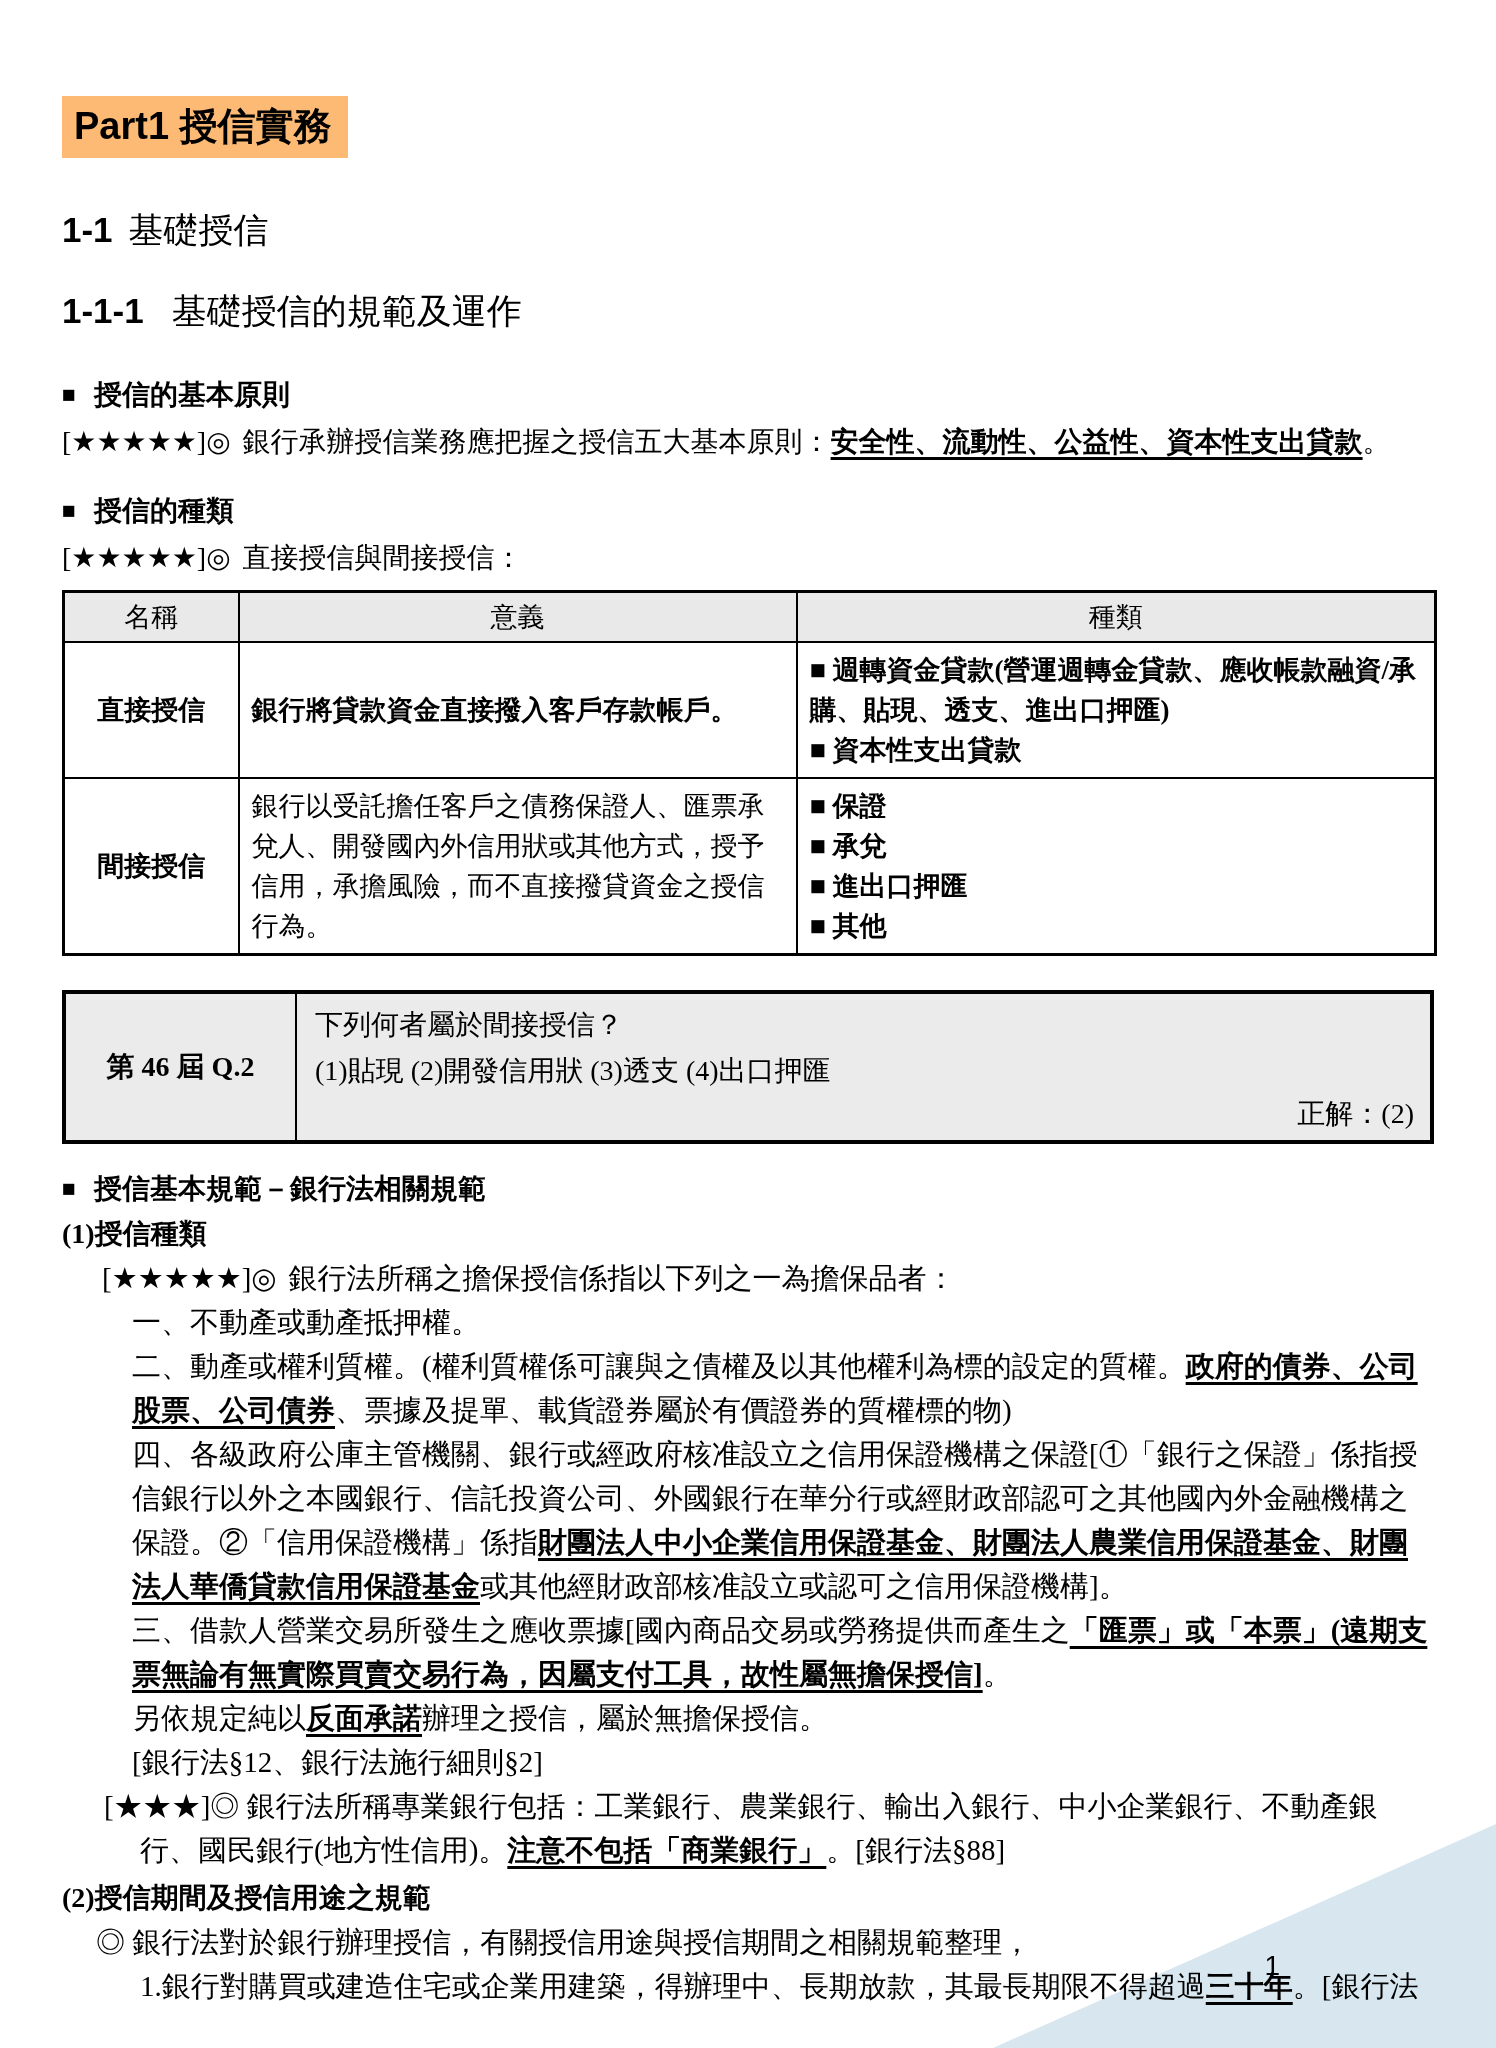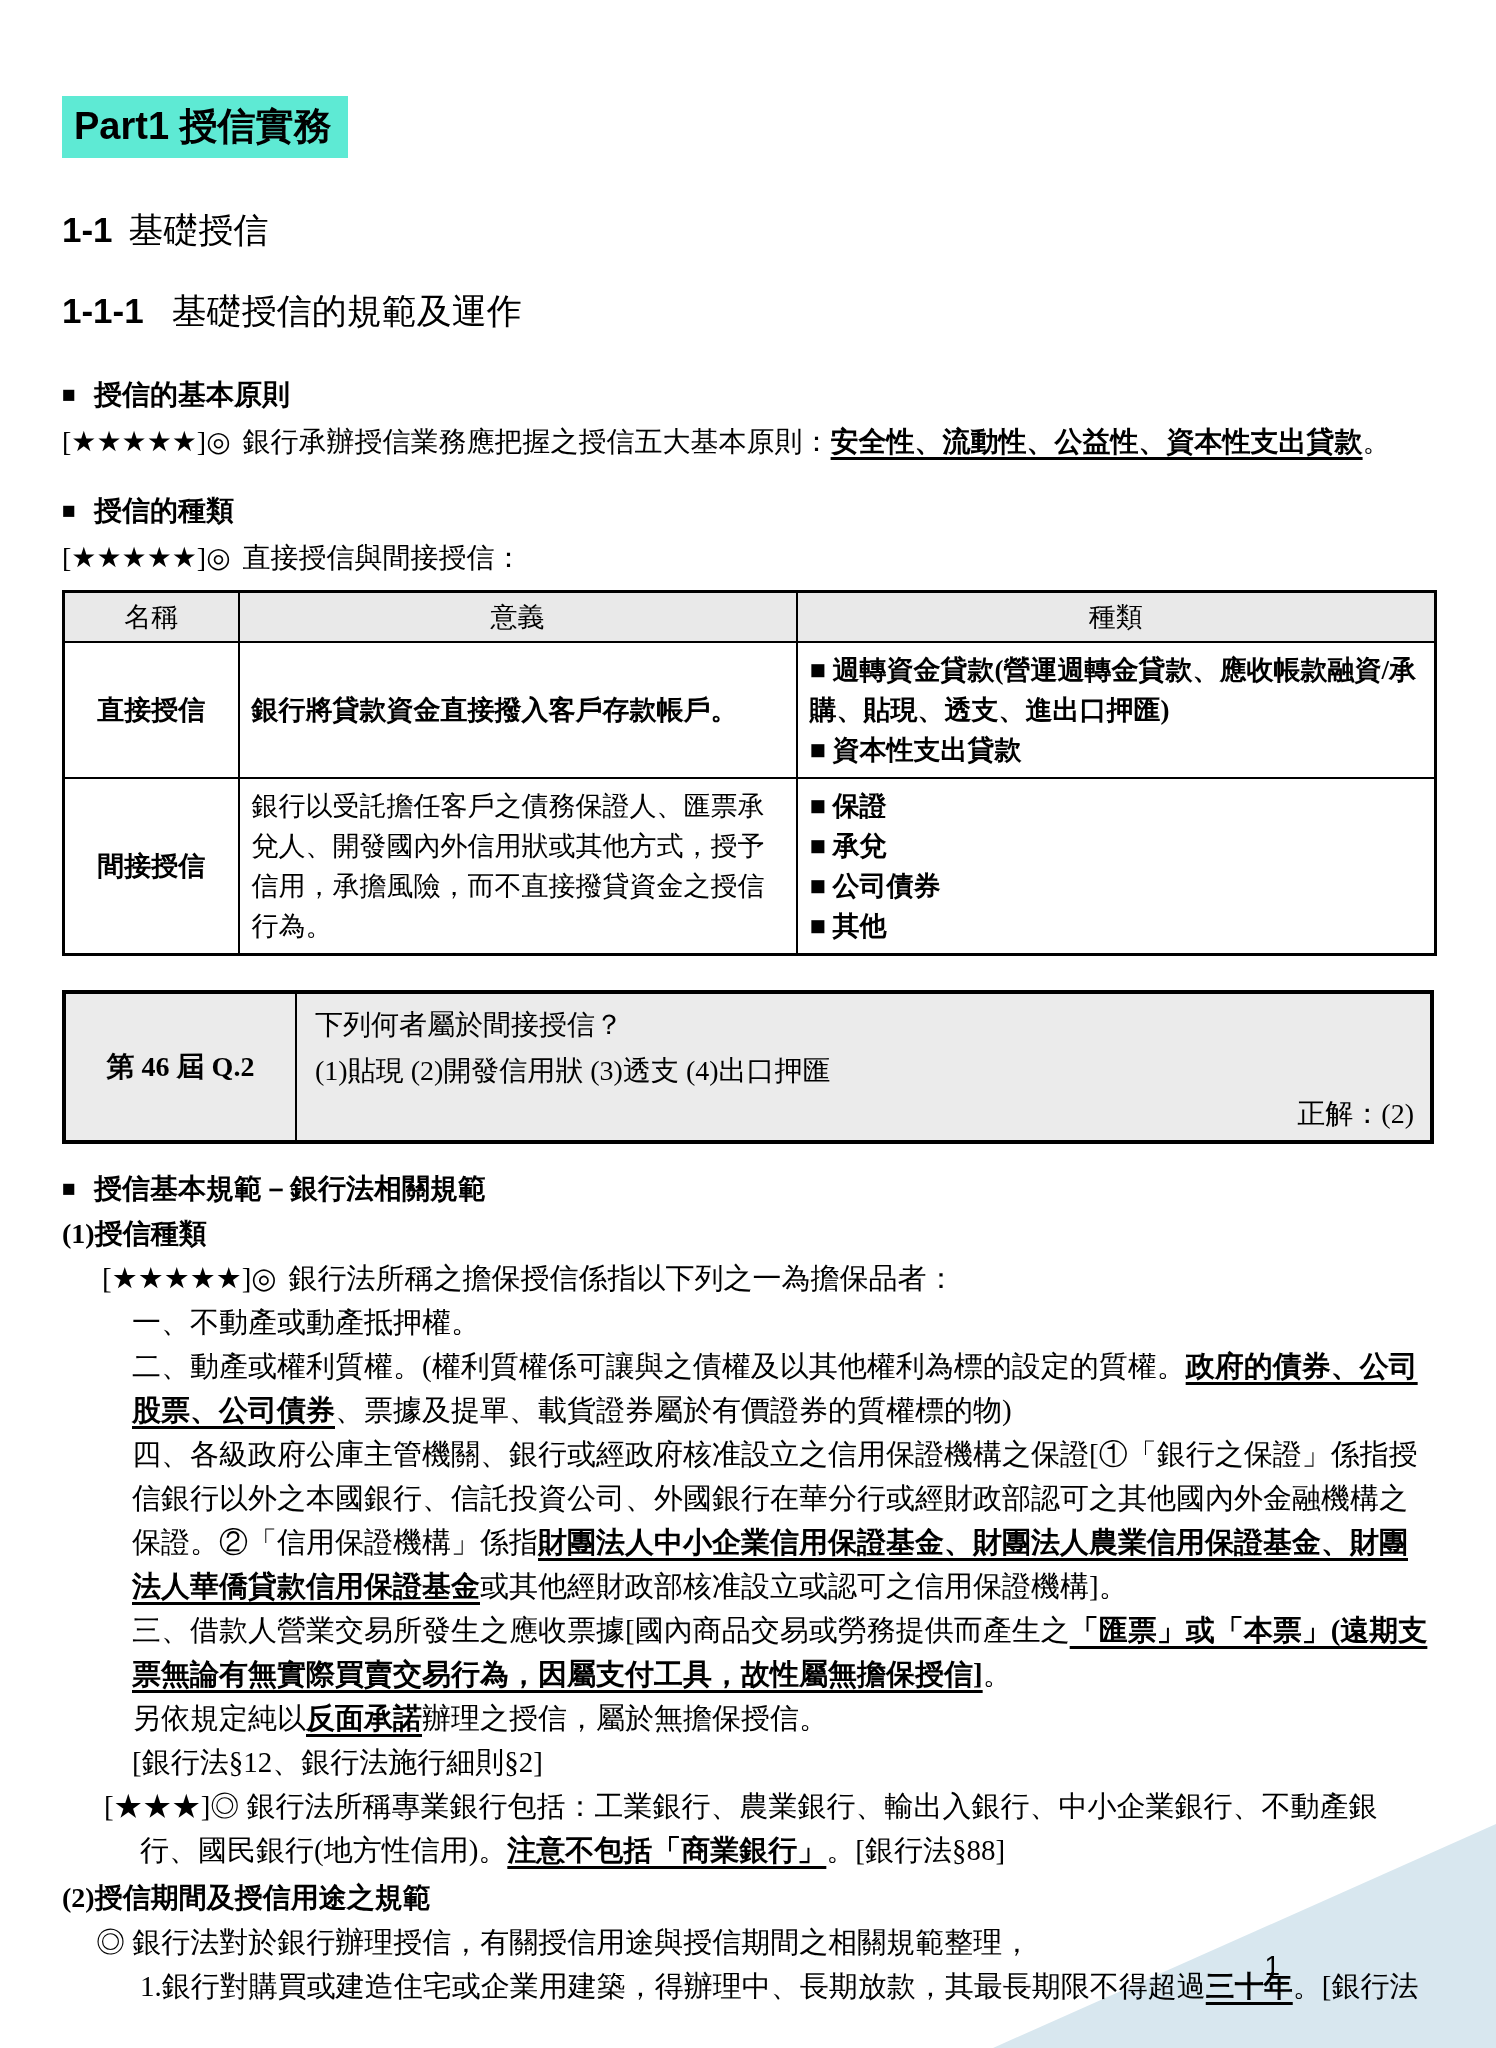--- a/index.html
+++ b/index.html
@@ -5,21 +5,21 @@
   html,body{margin:0;padding:0;}
   body{
     width:1496px;height:2048px;position:relative;overflow:hidden;
     background:#ffffff;color:#000;
     font-family:"Liberation Serif",serif;
   }
   .content{padding:0 62px;position:relative;z-index:2;}
 
   
   .part-title{
-    display:inline-block;margin-top:96px;background:#5eead4;
+    display:inline-block;margin-top:96px;background:#fdba74;
     font-family:"Liberation Sans",sans-serif;font-weight:bold;
     font-size:38px;line-height:42px;padding:9px 16px 11px 12px;
   }
 
   
   .h-num{font-family:"Liberation Sans",sans-serif;font-weight:bold;}
   .h11{margin-top:52px;font-size:35px;line-height:40px;}
   .h11 .h-title{margin-left:16px;font-weight:normal;}
   .h111{margin-top:40px;font-size:35px;line-height:40px;}
   .h111 .h-title{margin-left:28px;font-weight:normal;}
@@ -128,21 +128,21 @@
         <div>■ 週轉資金貸款(營運週轉金貸款、應收帳款融資/承購、貼現、透支、進出口押匯)</div>
         <div>■ 資本性支出貸款</div>
       </td>
     </tr>
     <tr>
       <td class="cell-name">間接授信</td>
       <td class="cell-meaning">銀行以受託擔任客戶之債務保證人、匯票承兌人、開發國內外信用狀或其他方式，授予信用，承擔風險，而不直接撥貸資金之授信行為。</td>
       <td class="cell-kinds">
         <div>■ 保證</div>
         <div>■ 承兌</div>
-        <div>■ 公司債券</div>
+        <div>■ 進出口押匯</div>
         <div>■ 其他</div>
       </td>
     </tr>
   </tbody>
     </table>
 
   <div class="qbox">
     <div class="qbox-label">第 46 屆 Q.2</div>
     <div class="qbox-body">
       <div>下列何者屬於間接授信？</div>

